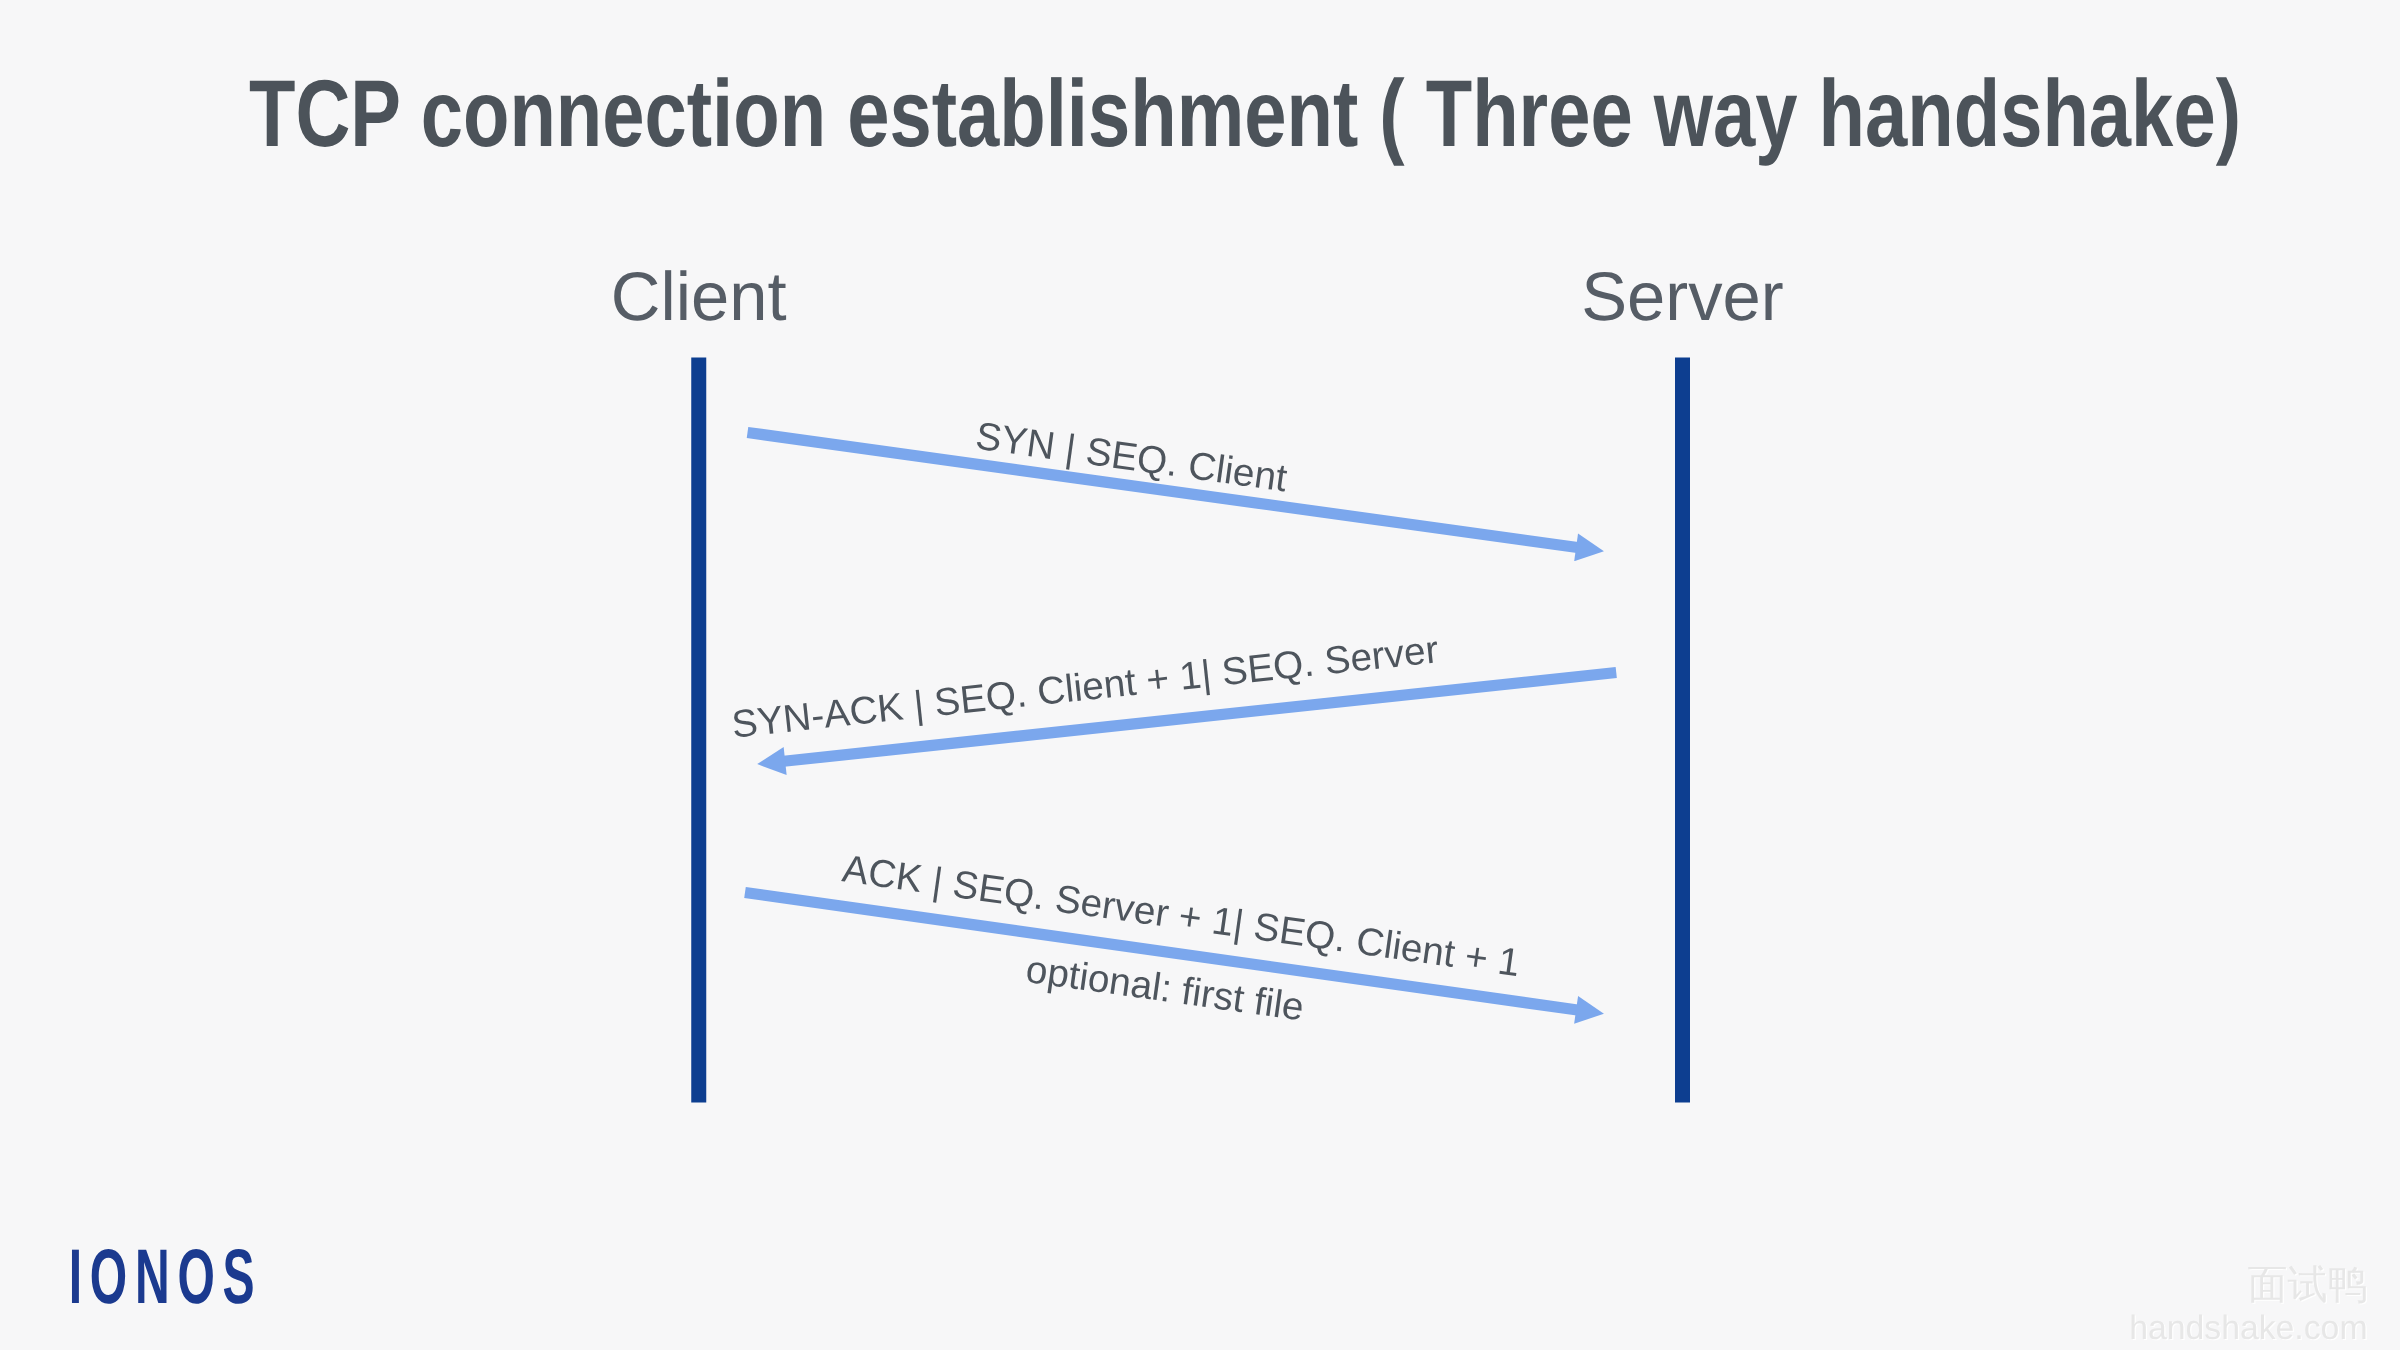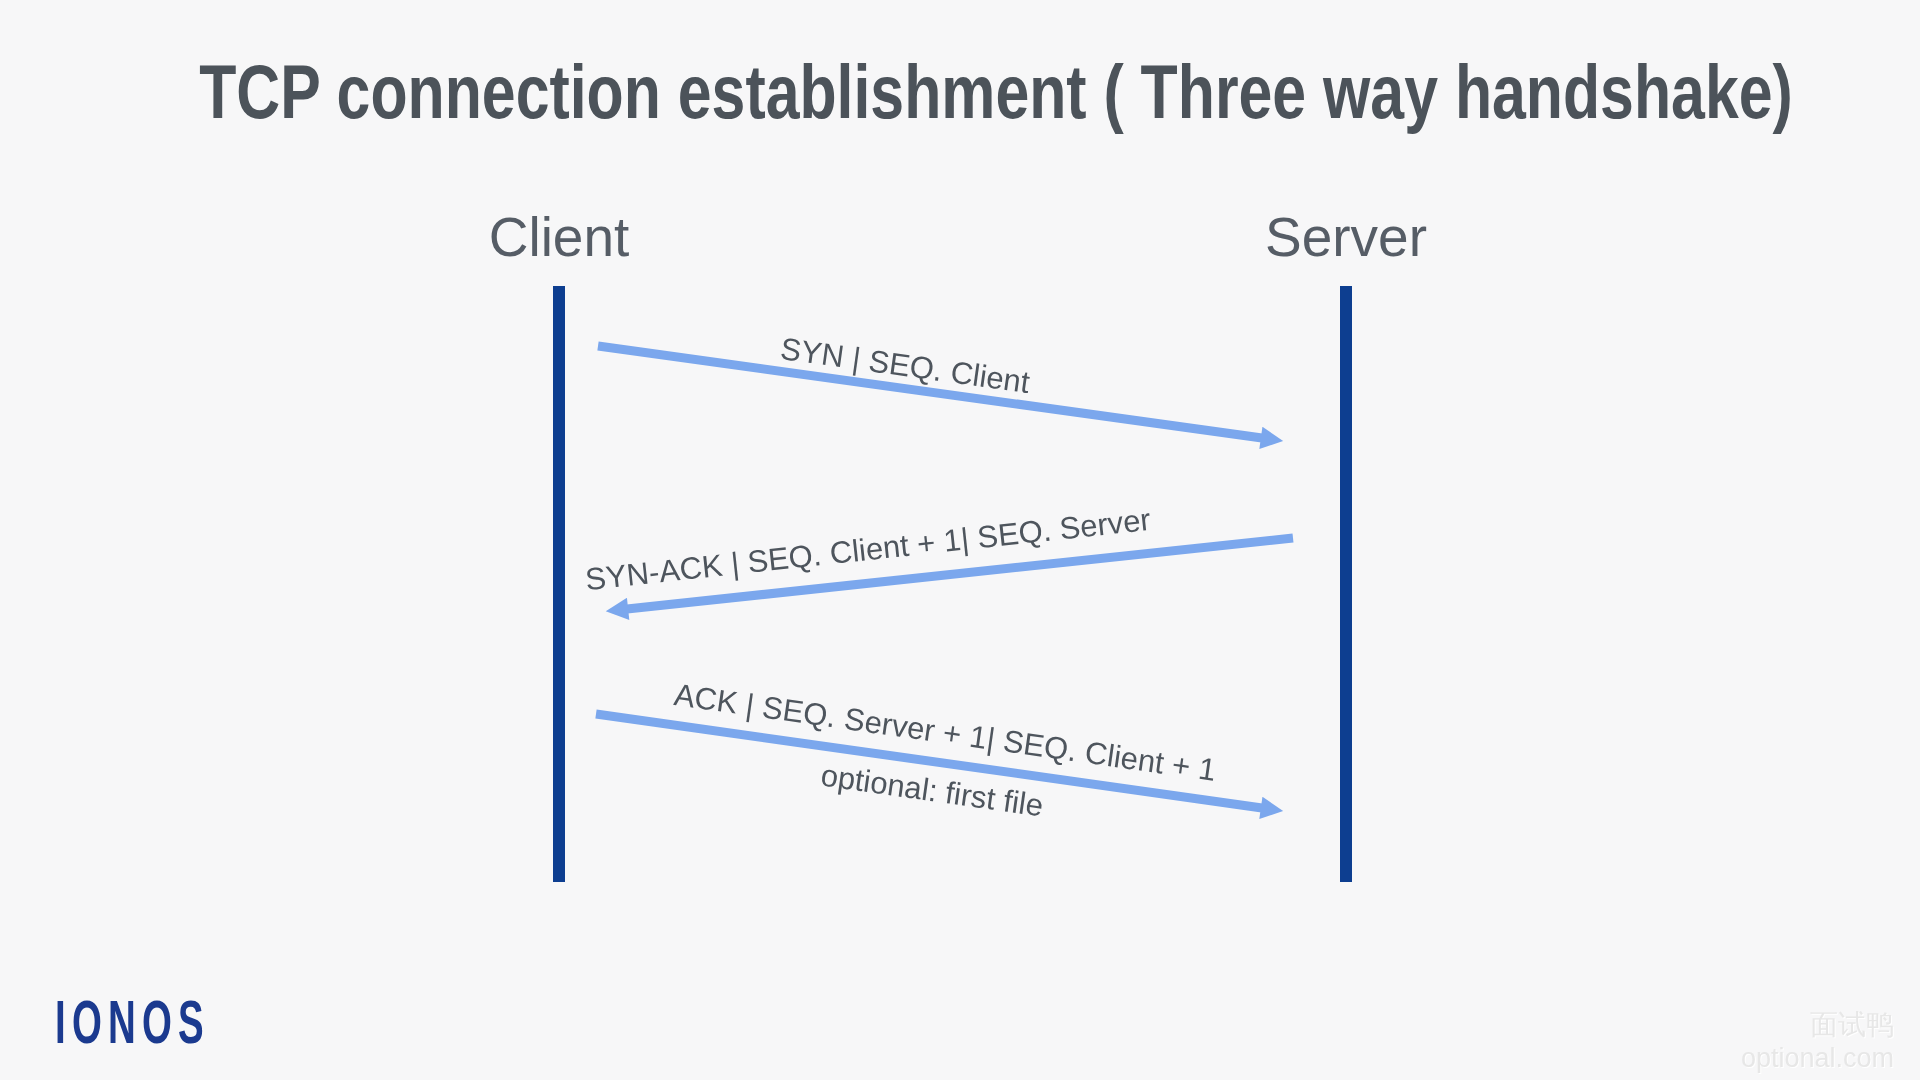--- a/index.html
+++ b/index.html
@@ -107,21 +107,21 @@
   
   .watermark {
     position: absolute;
     right: 26px;
     top: 1008px;
     text-align: right;
     color: #e7e7e7;
     text-shadow: 1px 1px 0 #ffffff;
     line-height: 1.2;
   }
-  .watermark .wm-line1 { font-size: 28px; }
+  .watermark .wm-line1 { font-size: 32px; }
   .watermark .wm-line2 { font-size: 27px; }
 </style>
 </head>
 <body>
 
 <div class="stage">
 
   <h1 class="title"><span class="title-inner">TCP connection establishment ( Three way handshake)</span></h1>
 
   <div class="actor-label server">Server</div>
@@ -149,16 +149,16 @@
 
   <div class="msg-label msg3">ACK | SEQ. Server + 1| SEQ. Client + 1</div>
 
   <div class="msg-note">optional: first file</div>
 
   <div class="logo">IONOS</div>
 
 
   <div class="watermark">
     <div class="wm-line1">面试鸭</div>
-    <div class="wm-line2">optional.com</div>
+    <div class="wm-line2">handshake.com</div>
   </div>
 
 </div>
 
 </body></html>

